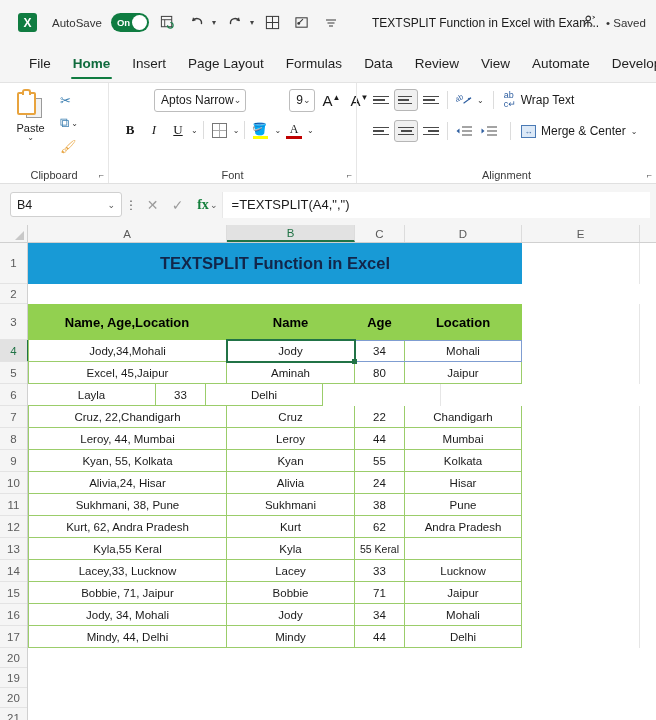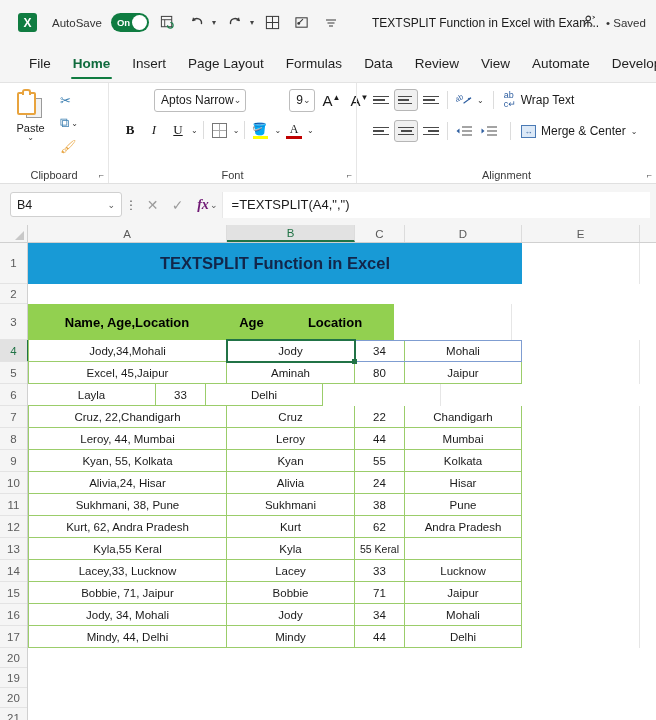--- a/index.html
+++ b/index.html
@@ -198,21 +198,21 @@
     gap: 0;
   }
   .namebox {
     width: 112px; height: 25px; background:#fff; border:1px solid #d0d0d0; border-radius:3px;
     display:flex; align-items:center; justify-content:space-between;
     padding: 0 6px; font-size: 12.5px; color:#1b1b1b; margin-left: 4px;
   }
   .namebox .nc { font-size:9px; color:#555;}
   .fb-dots { width: 18px; text-align:center; font-size:12px; color:#555; letter-spacing:0;}
   .fb-btn { width: 25px; text-align:center; font-size:14px; color:#9c9c9c;}
-  .fb-fx { width:26px; text-align:center; font-size:14px; color:#701a75; font-style:italic; font-family:"Liberation Serif",serif; font-weight:bold;}
+  .fb-fx { width:26px; text-align:center; font-size:14px; color:#15803d; font-family:"Liberation Serif",serif; font-weight:bold;}
   .fb-caret { font-size:9px; color:#555; margin-left:-6px; margin-right:4px;}
   .formula-input {
     flex: 1; height: 26px; background:#fff; border:none;
     display:flex; align-items:center; padding-left:9px;
     font-family: "Liberation Sans", sans-serif; font-size: 13px; color:#1b1b1b;
     border-left: 1px solid #e8e8e8;
   }
 
   
   .gridwrap { position: relative; height: 495px; background:#fff; overflow:hidden; }
@@ -569,20 +569,21 @@
       <div class="row blankrow">
         <div class="cell" style="width:199px;height:20px"></div>
         <div class="cell" style="width:128px;height:20px"></div>
         <div class="cell" style="width:50px;height:20px"></div>
         <div class="cell" style="width:117px;height:20px"></div>
         <div class="cell" style="width:118px;height:20px"></div>
       </div>
 
       <div class="row">
         <div class="cell hdr-cell" style="width:199px;height:36px">Name, Age,Location</div>
+        <div class="cell hdr-cell" style="width:128px;height:36px">Name</div>
         <div class="cell hdr-cell" style="width:50px;height:36px">Age</div>
         <div class="cell hdr-cell" style="width:117px;height:36px">Location</div>
         <div class="cell" style="width:118px;height:36px;border-bottom:none;"></div>
       </div>
 
       <div class="row">
         <div class="cell data-a" style="width:199px;height:22px">Jody,34,Mohali</div>
         <div class="cell data-bd" style="width:128px;height:22px">Jody</div>
         <div class="cell data-bd" style="width:50px;height:22px">34</div>
         <div class="cell data-bd" style="width:117px;height:22px">Mohali</div>

